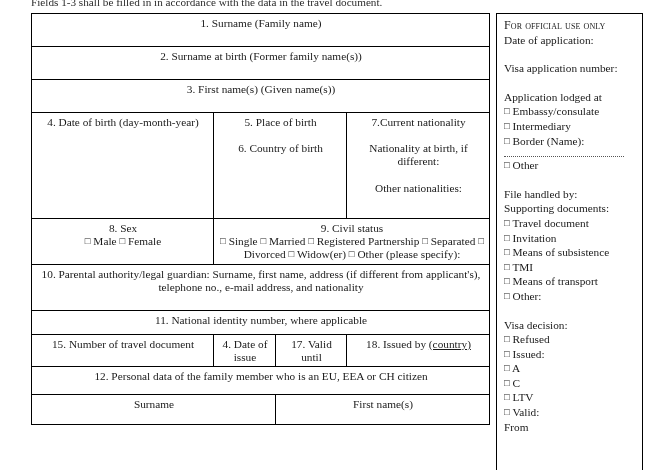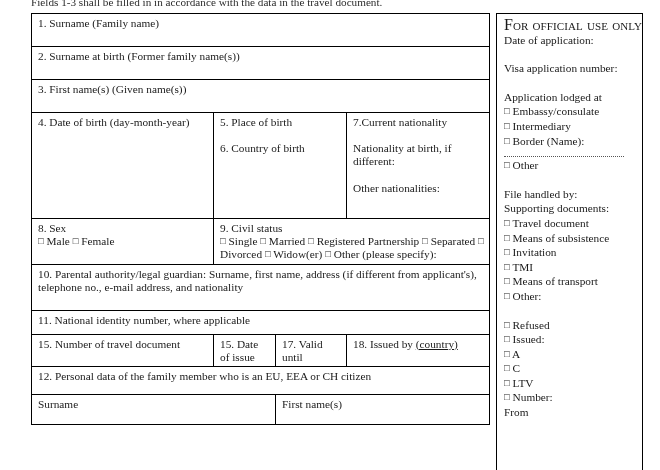--- a/index.html
+++ b/index.html
@@ -35,20 +35,21 @@
     height: 10px;
   }
   
   .main-table {
     position: absolute;
     left: 27px;
     top: 13px;
     width: 458px;
     border-collapse: collapse;
     table-layout: fixed;
+    text-align: center;
   }
   .main-table td {
     border: 1.2px solid #000;
     padding: 3px 5px 2px 6px;
     vertical-align: top;
     font-size: 11.3px;
     line-height: 13.2px;
   }
   .r-tall { height: 33px; }
   .r-birth { height: 106px; }
@@ -73,21 +74,21 @@
     border: 1.3px solid #000;
     border-bottom: none;
     box-sizing: border-box;
     padding: 4px 0 0 7px;
     font-size: 11.3px;
     line-height: 14.6px;
     overflow: hidden;
   }
   .official .hdr {
     font-variant: small-caps;
-    font-size: 16px;
+    font-size: 12px;
     letter-spacing: .1px;
   }
   .official .line { white-space: nowrap; }
   .official .blank { height: 14px; }
   .dotline {
     border-bottom: 1px dotted #555;
     width: 120px;
     height: 7px;
     margin: 1px 0 1px 0;
   }
@@ -161,21 +162,21 @@
         </td>
       </tr>
       <tr class="r-par">
         <td colspan="7"><span>10. Parental authority/legal guardian: Surname, first name, address (if different from applicant's), telephone no., e-mail address, and nationality</span></td>
       </tr>
       <tr class="r-nid">
         <td colspan="7"><span>11. National identity number, where applicable</span></td>
       </tr>
       <tr class="r-doc">
         <td colspan="2"><span>15. Number of travel document</span></td>
-        <td colspan="2"><span>15. Date of issue</span></td>
+        <td colspan="2"><span>4. Date of issue</span></td>
         <td><span>17. Valid until</span></td>
         <td colspan="2"><span>18. Issued by </span><span class="u">(country)</span></td>
       </tr>
       <tr class="r-fam">
         <td colspan="7"><span>12. Personal data of the family member who is an EU, EEA or CH  citizen</span></td>
       </tr>
       <tr class="r-name">
         <td colspan="4"><span>Surname</span></td>
         <td colspan="3"><span>First name(s)</span></td>
       </tr>
@@ -191,28 +192,29 @@
     <div class="line">Application lodged at</div>
     <div class="line"><span class="cb">□</span> <span>Embassy/consulate</span></div>
     <div class="line"><span class="cb">□</span> <span>Intermediary</span></div>
     <div class="line"><span class="cb">□</span> <span>Border (Name):</span></div>
     <div class="dotline"></div>
     <div class="line"><span class="cb">□</span> <span>Other</span></div>
     <div class="blank"></div>
     <div class="line">File handled by:</div>
     <div class="line">Supporting documents:</div>
     <div class="line"><span class="cb">□</span> <span>Travel document</span></div>
+    <div class="line"><span class="cb">□</span> <span>Invitation</span></div>
     <div class="line"><span class="cb">□</span> <span>Means of subsistence</span></div>
-    <div class="line"><span class="cb">□</span> <span>Invitation</span></div>
     <div class="line"><span class="cb">□</span> <span>TMI</span></div>
     <div class="line"><span class="cb">□</span> <span>Means of transport</span></div>
     <div class="line"><span class="cb">□</span> <span>Other:</span></div>
     <div class="blank"></div>
+    <div class="line">Visa decision:</div>
     <div class="line"><span class="cb">□</span> <span>Refused</span></div>
     <div class="line"><span class="cb">□</span> <span>Issued:</span></div>
     <div class="line"><span class="cb">□</span> <span>A</span></div>
     <div class="line"><span class="cb">□</span> <span>C</span></div>
     <div class="line"><span class="cb">□</span> <span>LTV</span></div>
-    <div class="line"><span class="cb">□</span> <span>Number:</span></div>
+    <div class="line"><span class="cb">□</span> <span>Valid:</span></div>
     <div class="line">From</div>
   </div>
 
 </div>
 
 </body></html>

